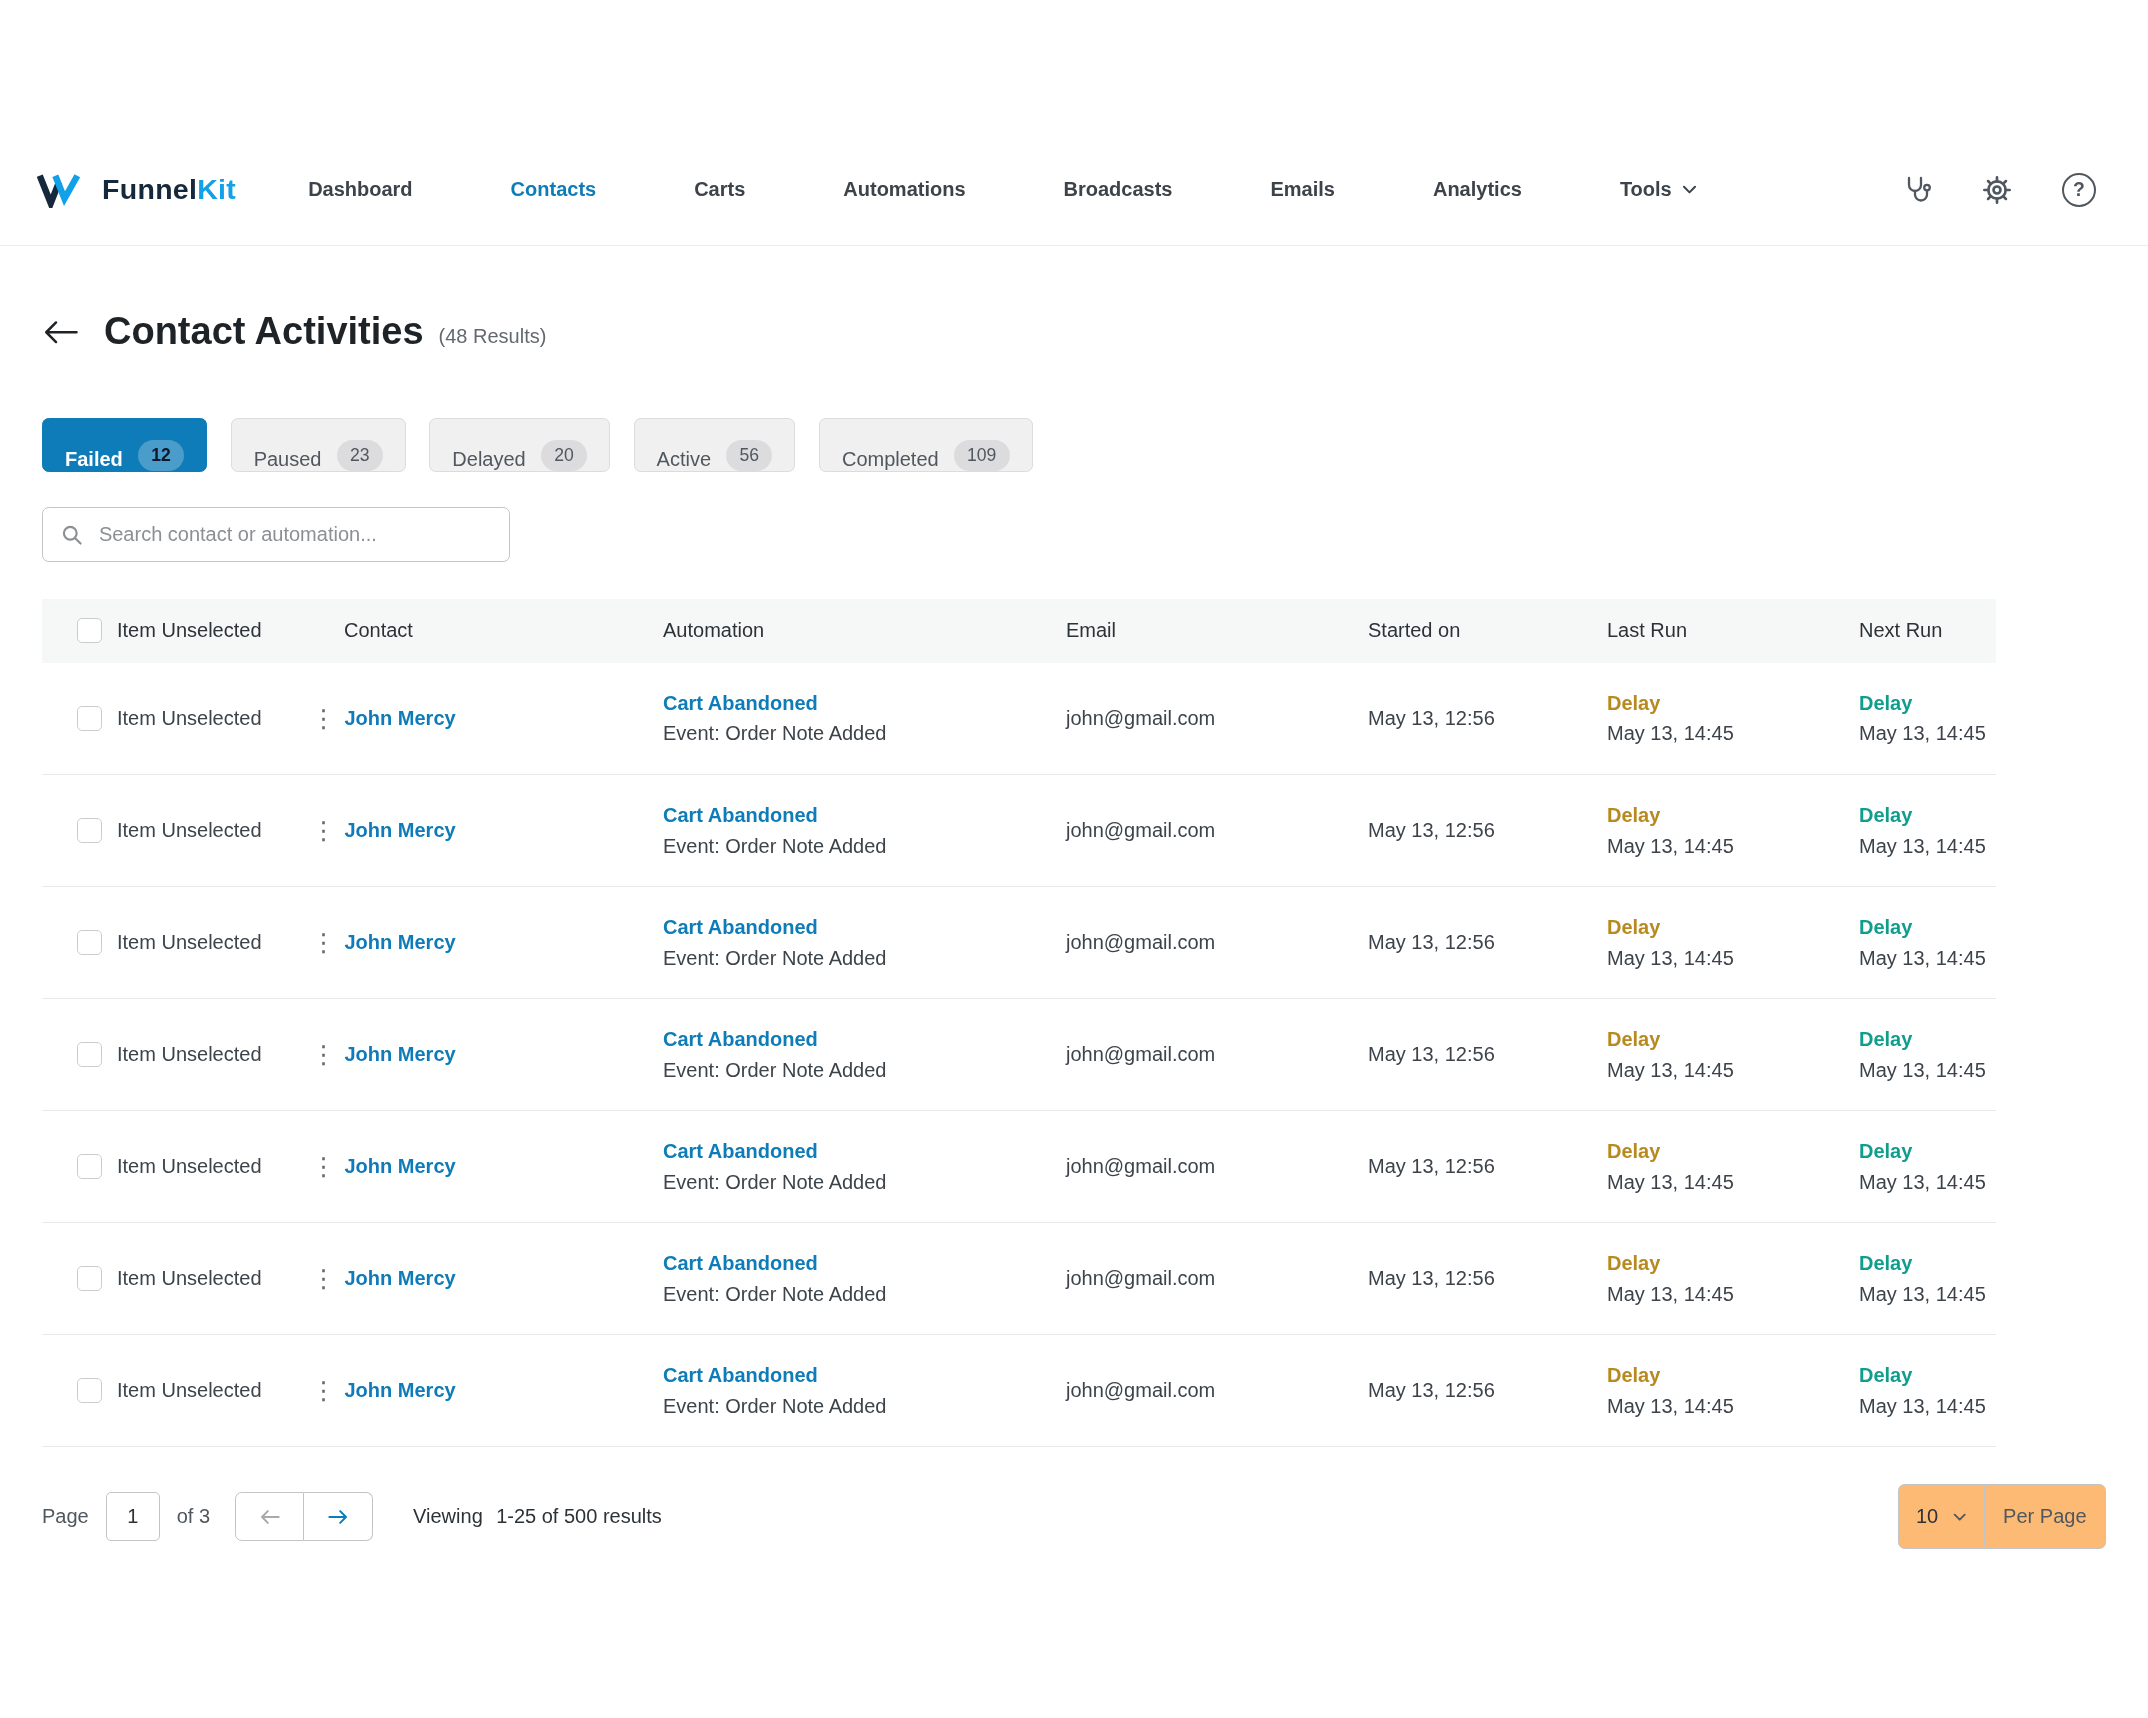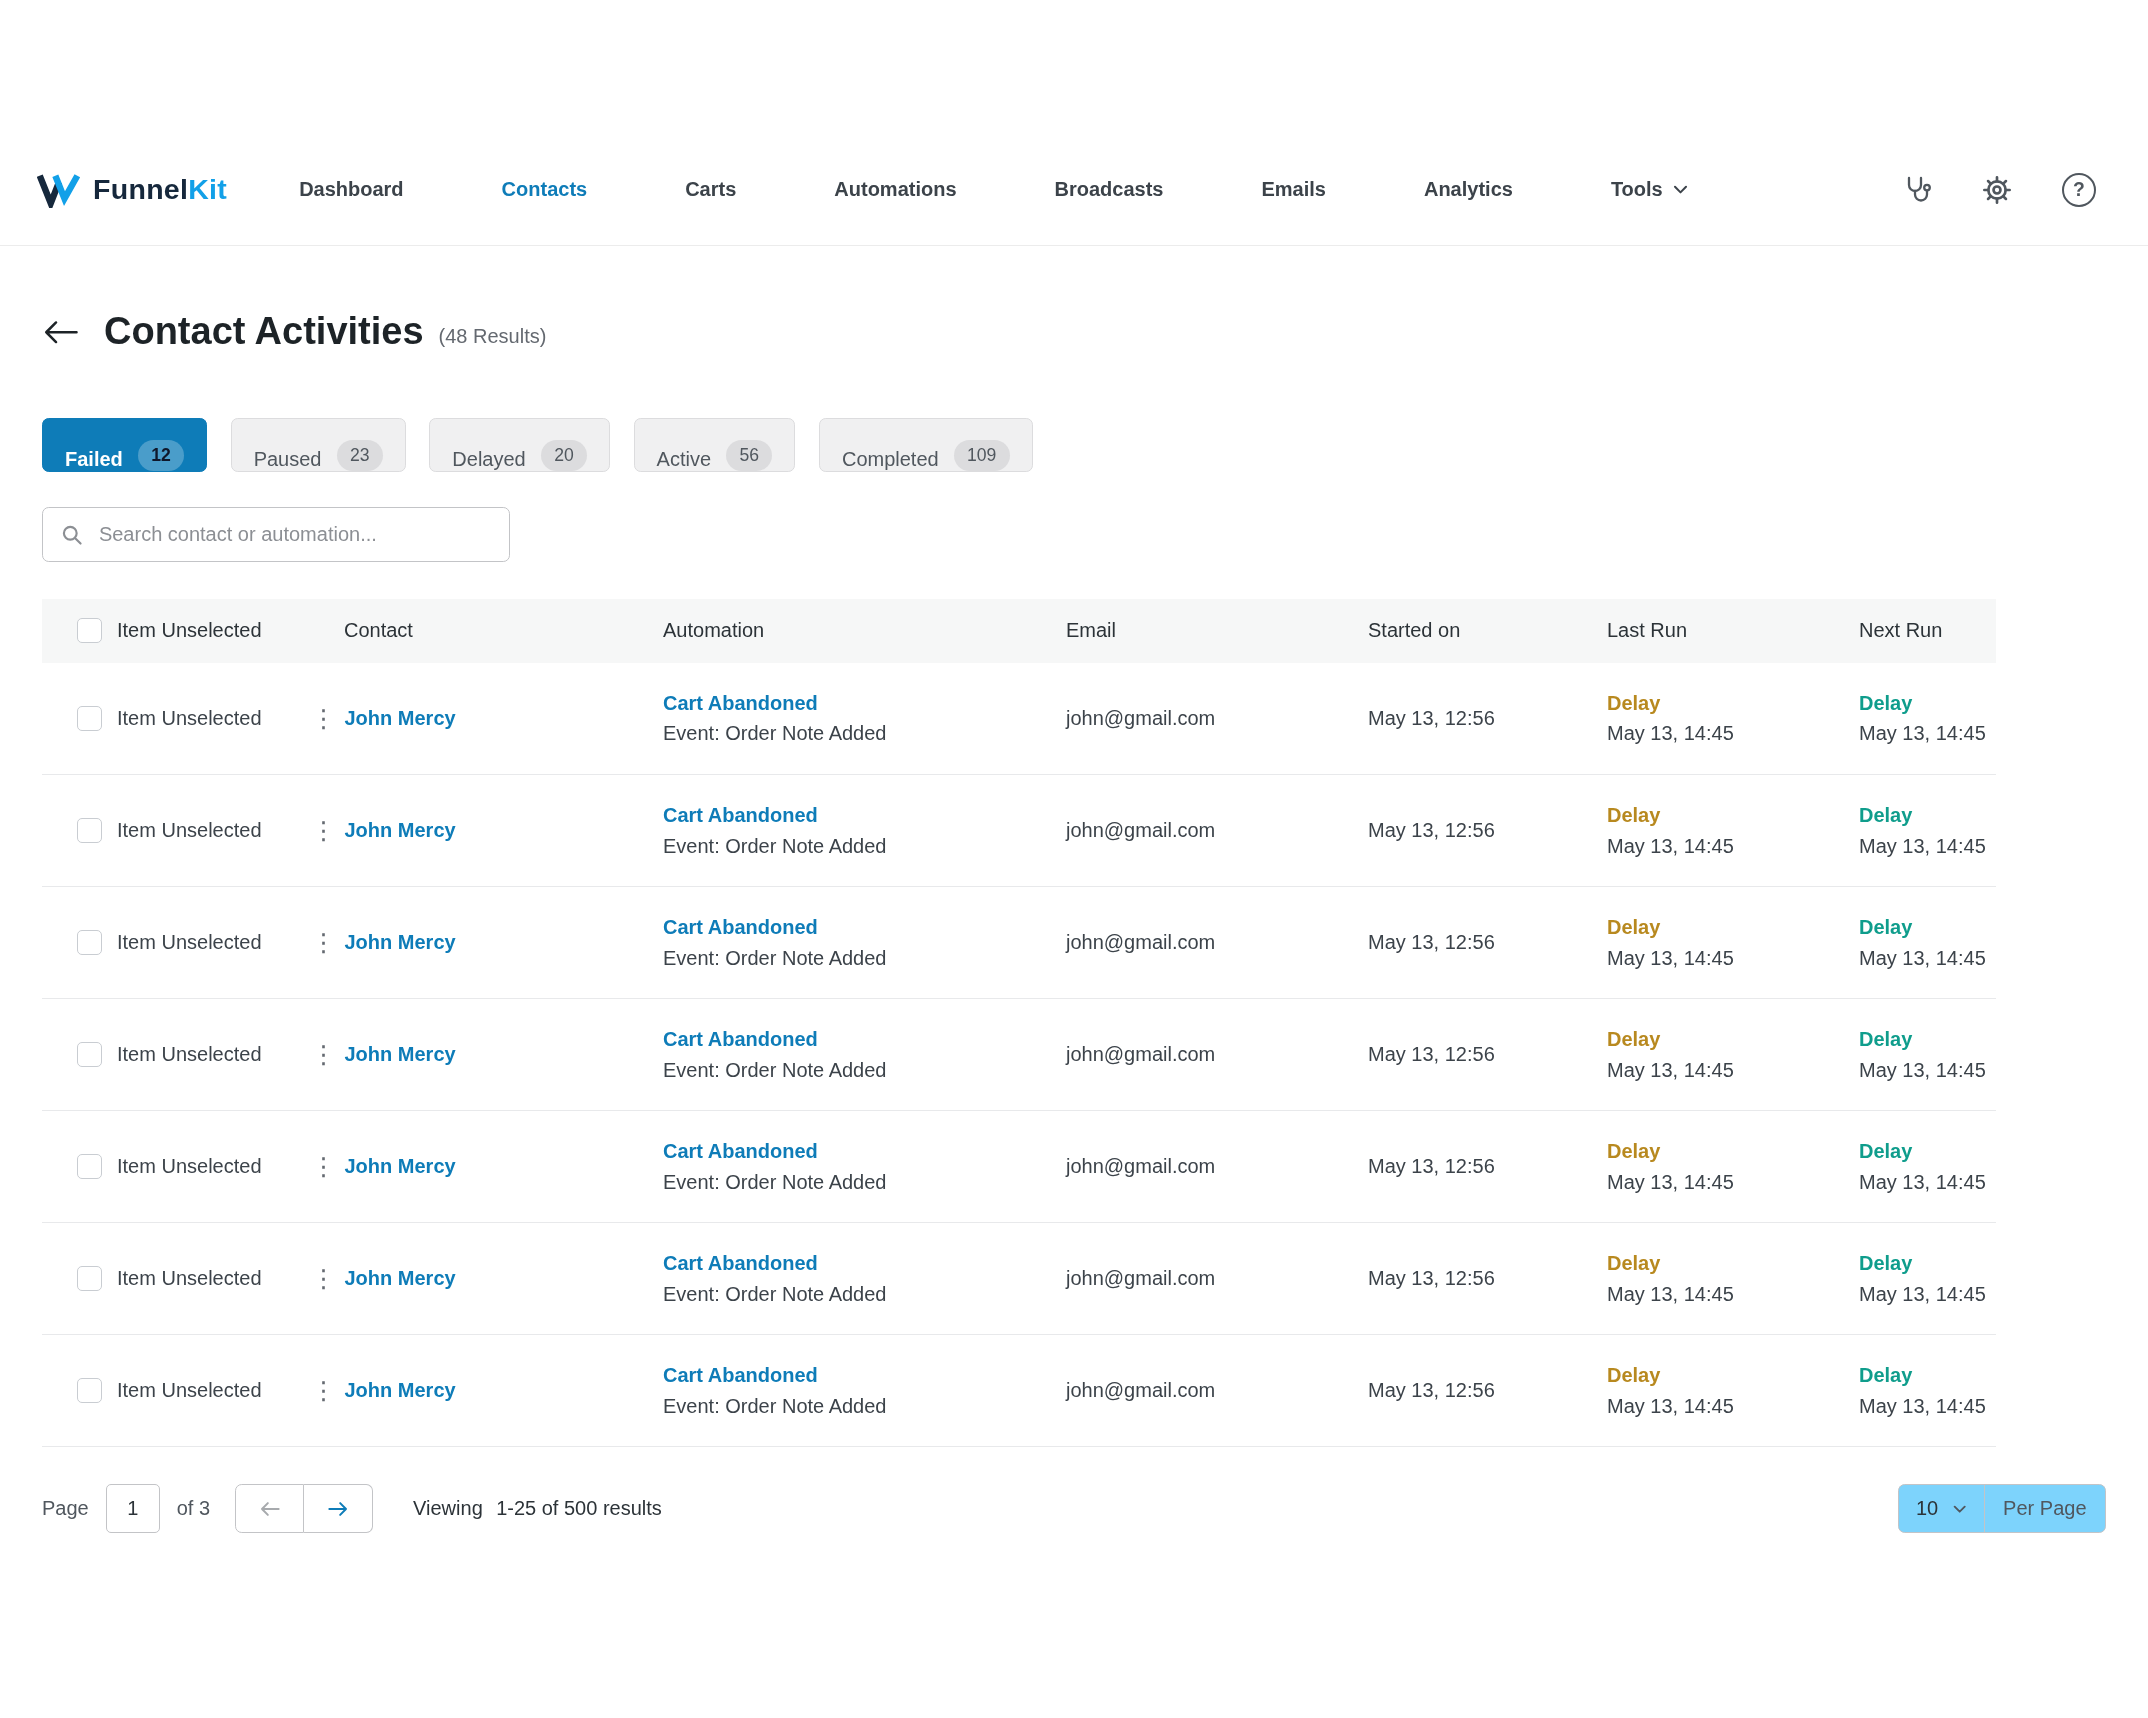--- a/index.html
+++ b/index.html
@@ -15,21 +15,21 @@
 
   .top-spacer { height: 134px; }
 
   
   .navbar {
     height: 112px;
     border-bottom: 0.8px solid #ececec;
     display: flex; align-items: center;
     padding: 0 52px 0 37px;
   }
-  .logo { display: flex; align-items: center; gap: 12px; cursor: pointer; }
+  .logo { display: flex; align-items: center; gap: 21px; cursor: pointer; }
   .logo-text { font-size: 28.5px; font-weight: bold; letter-spacing: 0.3px; }
   .logo-funnel { color: #16283c; }
   .logo-kit { color: #12a0e8; }
   .nav-menu { display: flex; align-items: center; gap: 98px; margin-left: 72px; }
   .nav-item {
     font-size: 20px; font-weight: 600; color: #3c434a;
     text-decoration: none; cursor: pointer;
     display: flex; align-items: center; gap: 10px;
   }
   .nav-item.active { color: #0e7cb8; }
@@ -118,21 +118,21 @@
   .of-label { margin-right: 25px; }
   .pager { display: flex; }
   .pager-btn {
     width: 69px; height: 49px; background: #fff; border: 0.8px solid #c3c4c7;
     display: flex; align-items: center; justify-content: center; cursor: pointer;
   }
   .pager-btn.prev { border-radius: 6.7px 0 0 6.7px; }
   .pager-btn.next { border-radius: 0 6.7px 6.7px 0; border-left: none; }
   .viewing { margin-left: 40px; display: flex; gap: 13.4px; color: #2c3338; }
   .flex-spacer { flex: 1; }
-  .perpage { display: flex; height: 49px; border: 0.8px solid #c3c4c7; border-radius: 6.7px; background: #7dd3fc; }
+  .perpage { display: flex; height: 65px; border: 0.8px solid #c3c4c7; border-radius: 6.7px; background: #fdba74; }
   .pp-select {
     display: flex; align-items: center; gap: 15px; padding: 0 17px;
     border-right: 0.8px solid #c3c4c7; color: #2c3338; cursor: pointer;
     background: none; border-top: none; border-bottom: none; border-left: none; font-size: 20px;
   }
   .pp-label { display: flex; align-items: center; padding: 0 18.5px; color: #50575e; }
 </style>
 </head>
 <body>
 

